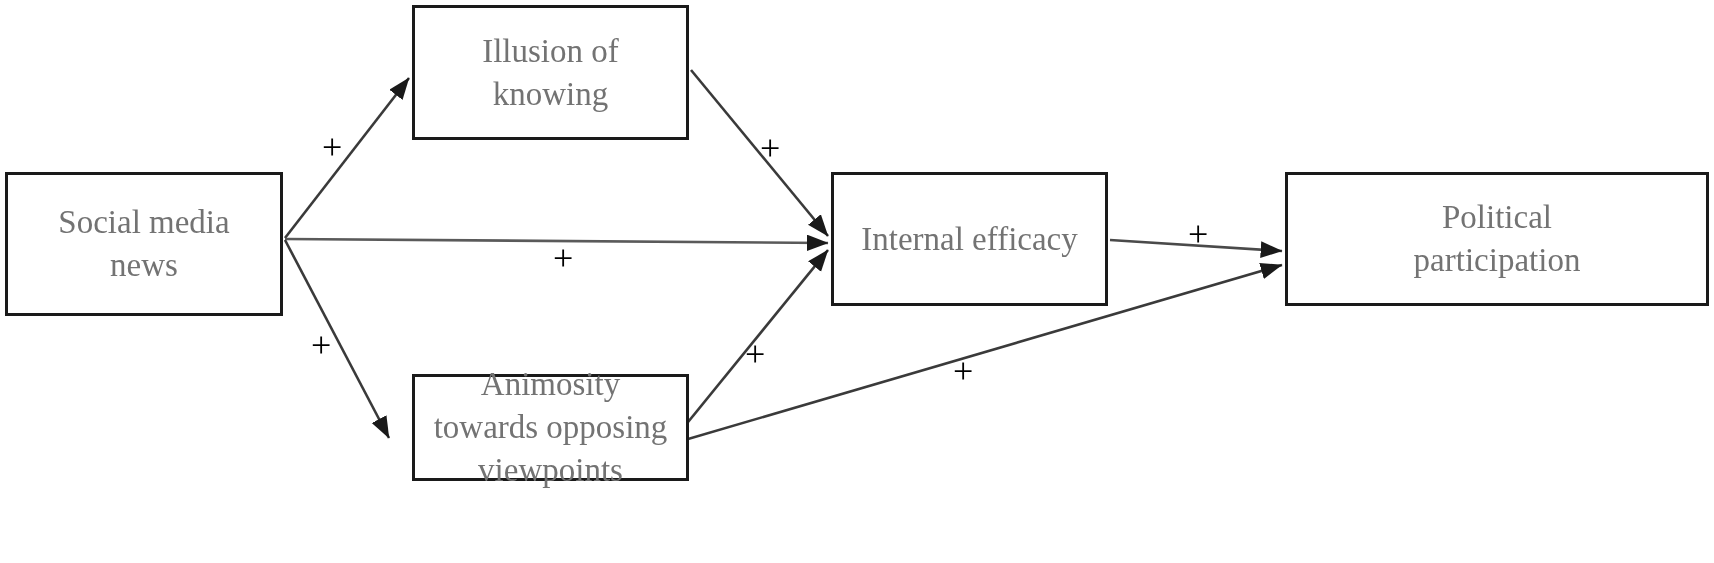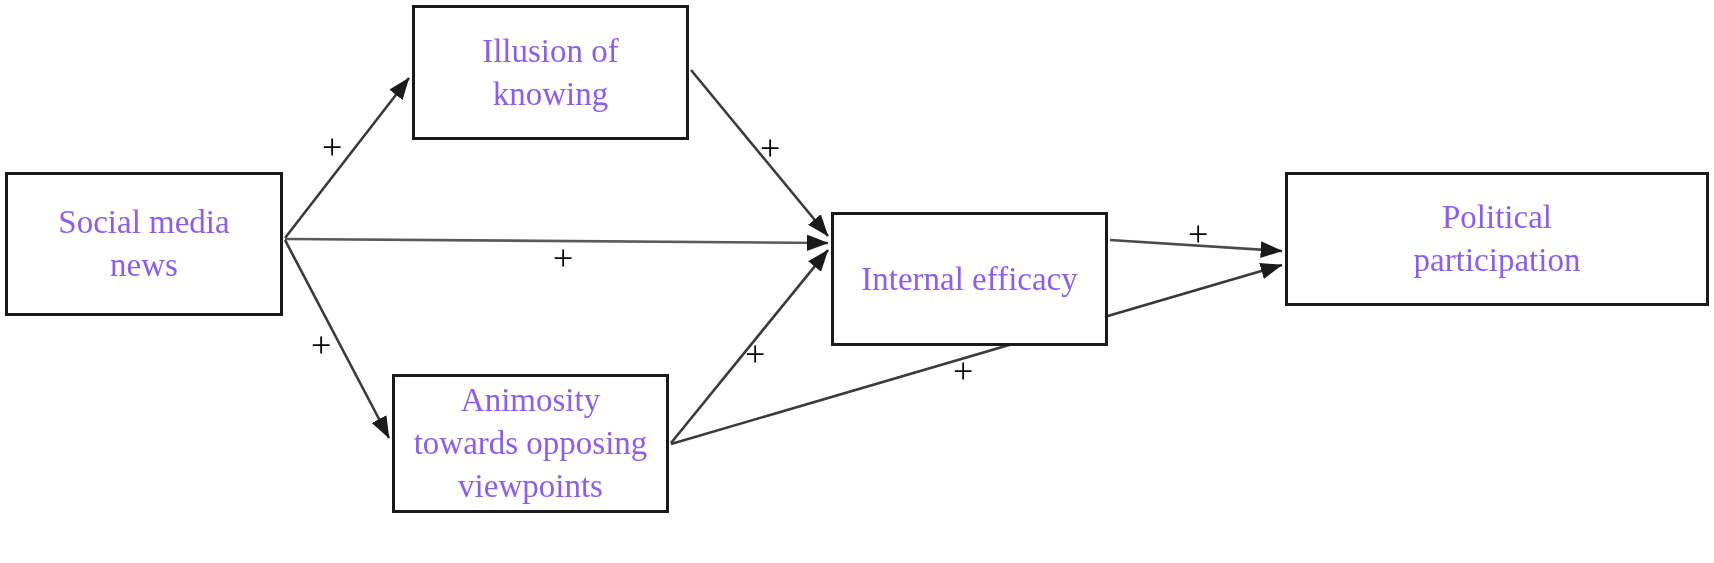--- a/index.html
+++ b/index.html
@@ -26,45 +26,44 @@
   }
   .node {
     position: absolute;
     box-sizing: border-box;
     border: 3px solid #1a1a1a;
     background: #ffffff;
     display: flex;
     align-items: center;
     justify-content: center;
     text-align: center;
-    color: #8b5cf6;
+    color: #737373;
     line-height: 1.30;
     z-index: 3;
   }
   .node .node-label {
     display: block;
     padding: 0 10px;
     white-space: pre-line;
   }
   #node-social-media-news {
     left: 5px;  top: 172px;  width: 278px;  height: 144px;
     font-size: 33px;
   }
   #node-illusion-of-knowing {
     left: 412px; top: 5px;   width: 277px;  height: 135px;
     font-size: 33px;
   }
   #node-animosity {
-    left: 392px; top: 374px; width: 277px;  height: 139px;
+    left: 412px; top: 374px; width: 277px;  height: 107px;
     font-size: 33px;
   }
   #node-internal-efficacy {
     left: 831px; top: 172px; width: 277px;  height: 134px;
     font-size: 33px;
-    margin-top: 40px;
   }
   #node-political-participation {
     left: 1285px; top: 172px; width: 424px; height: 134px;
     font-size: 33px;
   }
   .edge-label {
     position: absolute;
     font-family: "Liberation Serif", "DejaVu Serif", serif;
     font-size: 36px;
     color: #000000;

